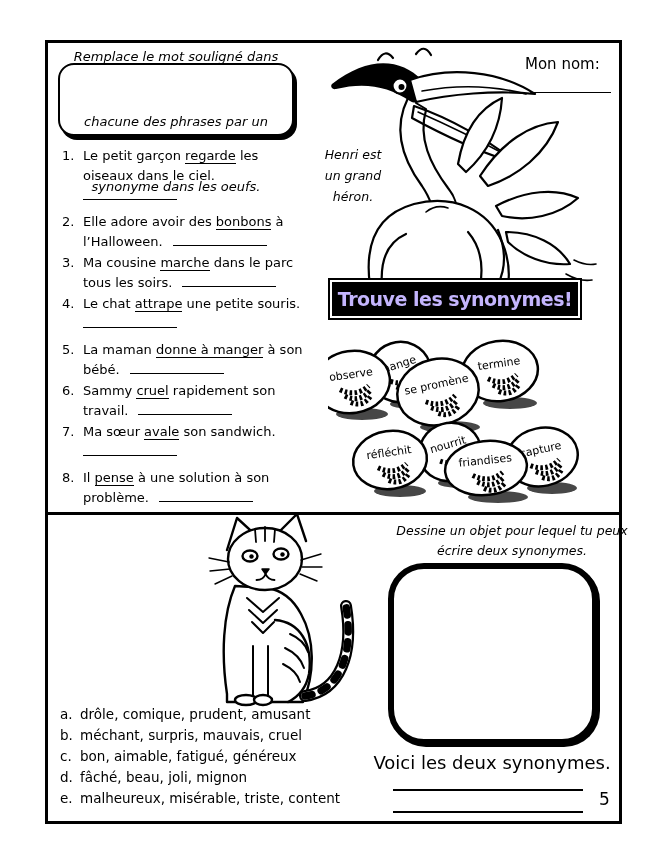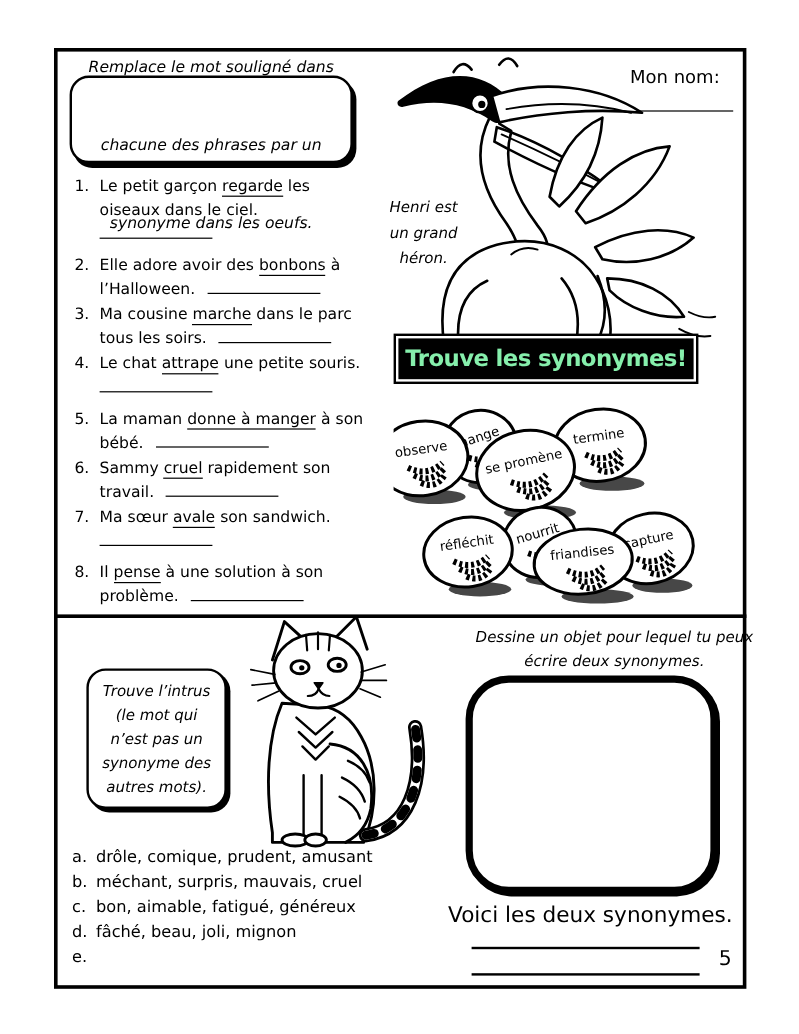--- a/index.html
+++ b/index.html
@@ -28,30 +28,30 @@
   .u { border-bottom:1.5px solid #000;margin-top:37px; }
   .blank { display:inline-block; width:94px; height:13px; border-bottom:1.5px solid #000; }
   .blank.inline { margin-left:10px; }
   .blank-row { height:20px; }
 
   
   .name-block { position:absolute; left:525px; top:55px; width:90px; }
   .name-label { font-size:15px; white-space:nowrap; }
   .name-line { margin-top:19px; width:86px; height:0; border-bottom:1.5px solid #000; }
 
-  .heron-caption { position:absolute; left:318px; top:162px; width:70px; text-align:center;
+  .heron-caption { position:absolute; left:318px; top:144px; width:70px; text-align:center;
     font-style:italic; font-size:12.5px; line-height:21px; }
   .heron-caption span { display:block; white-space:nowrap; }
 
   .heron-svg { position:absolute; left:330px; top:46px; width:270px; height:240px; }
 
   .banner { position:absolute; left:332px; top:282px; width:246px; height:34px; background:#000;
     box-shadow:0 0 0 2px #fff, 0 0 0 4px #000;
     display:flex; align-items:center; justify-content:center; }
-  .banner span { color:#86efac; font-weight:bold; font-size:19px; letter-spacing:-0.5px; white-space:nowrap; }
+  .banner span { color:#c4b5fd; font-weight:bold; font-size:19px; letter-spacing:-0.5px; white-space:nowrap; }
 
   .eggs-svg { position:absolute; left:328px; top:330px; width:256px; height:178px; }
   .egg-word { font-family:"DejaVu Sans", sans-serif; font-size:11px; }
 
   
   .intrus-box { position:absolute; left:72px; top:557px; width:117px; height:117px;
     border:2.5px solid #000; border-radius:16px; background:#fff; box-shadow:3px 3px 0 0 #000;
     display:flex; flex-direction:column; justify-content:center; align-items:center;
     font-style:italic; font-size:12.5px; line-height:20px; text-align:center; }
   .intrus-box span { white-space:nowrap; }
@@ -284,27 +284,20 @@
 
     <div class="ex-item">
       <span class="num">8.</span>
       <span class="sent">
         <span class="line"><span>Il </span><span class="u">pense</span><span> à une solution à son</span></span><br>
         <span class="line"><span>problème.</span><span class="blank inline"></span></span>
       </span>
     </div>
   </div>
 
-  <div class="intrus-box">
-    <span>Trouve l’intrus</span>
-    <span>(le mot qui</span>
-    <span>n’est pas un</span>
-    <span>synonyme des</span>
-    <span>autres mots).</span>
-  </div>
 
   <svg class="cat-svg" viewBox="0 0 155 198">
     <g stroke="#000" fill="#fff" stroke-width="2.4" stroke-linecap="round" stroke-linejoin="round">
       <path d="M22 36 L 32 4 L 54 24"></path>
       <path d="M70 22 L 92 0 L 101 27"></path>
       <path d="M30 72 C 18 100, 16 140, 22 180 L 22 188 L 98 188 C 110 160, 110 125, 96 100 C 88 85, 76 76, 62 74 Z"></path>
       <path d="M100 182 C 135 177, 149 140, 141 92" fill="none" stroke-width="12"></path>
       <path d="M100 182 C 135 177, 149 140, 141 92" fill="none" stroke="#fff" stroke-width="7.5"></path>
       <path d="M100 182 C 135 177, 149 140, 141 92" fill="none" stroke="#000" stroke-width="7.5" stroke-dasharray="7 10"></path>
       <ellipse cx="60" cy="45" rx="37" ry="31"></ellipse>
@@ -356,20 +349,21 @@
     <div class="intrus-item">
       <span class="letter">c.</span>
       <span class="txt">bon, aimable, fatigué, généreux</span>
     </div>
     <div class="intrus-item">
       <span class="letter">d.</span>
       <span class="txt">fâché, beau, joli, mignon</span>
     </div>
     <div class="intrus-item">
       <span class="letter">e.</span>
+      <span class="txt">malheureux, misérable, triste, content</span>
     </div>
   </div>
 
   <div class="draw-prompt">
     <span>Dessine un objet pour lequel tu peux</span>
     <span>écrire deux synonymes.</span>
   </div>
 
   <div class="draw-box"></div>
 

